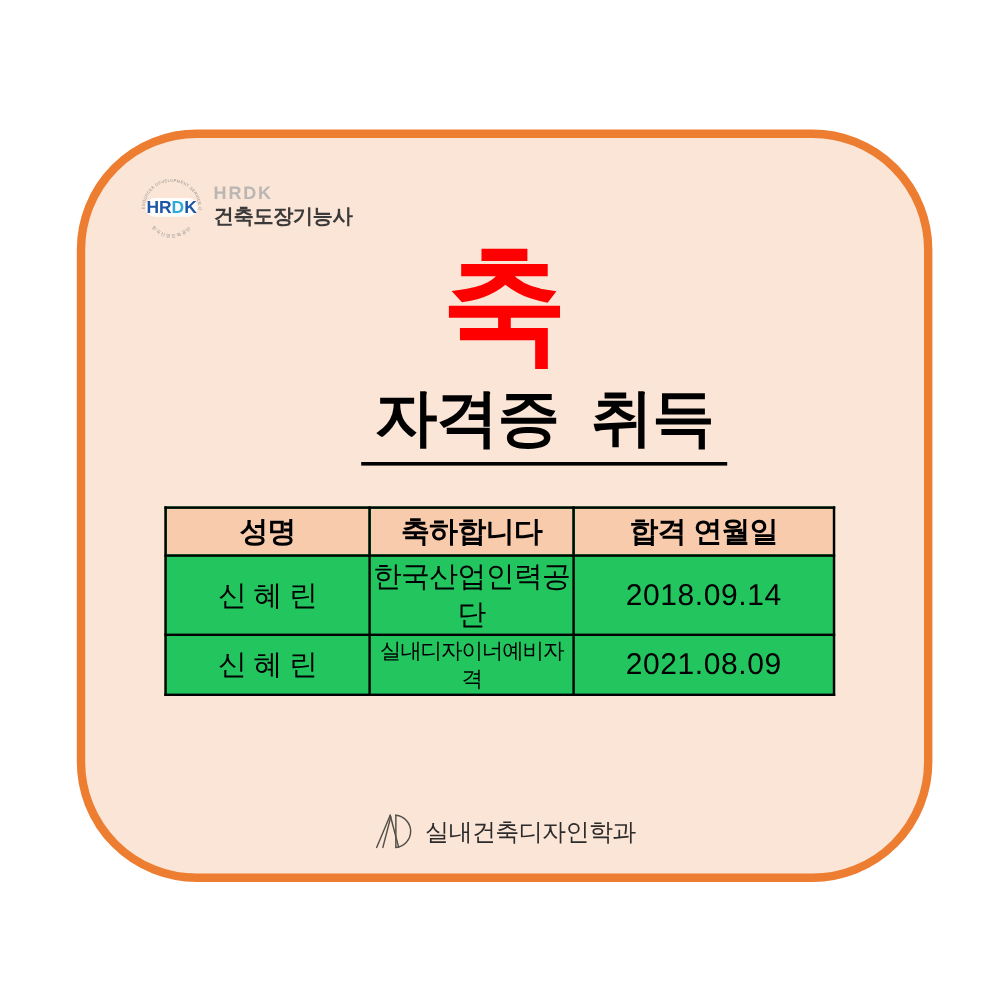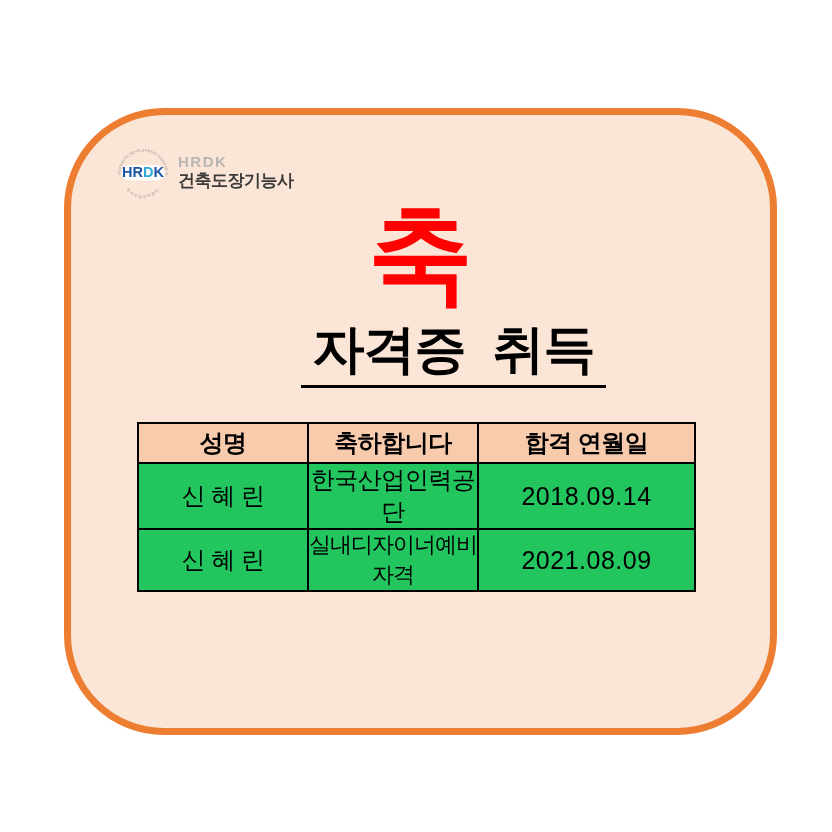--- a/index.html
+++ b/index.html
@@ -47,21 +47,21 @@
   .cert-table th,.cert-table td{
     border:2px solid #000;text-align:center;vertical-align:middle;
     padding:0;overflow:hidden;
   }
   .cert-table th{
     background:#F8CBAD;height:38px;font-size:24px;font-weight:bold;color:#000;
     white-space:pre;letter-spacing:-0.5px;
   }
   .cert-table td{height:36px;font-size:24px;font-weight:normal;color:#000;letter-spacing:-0.5px;}
   .cert-table td.date{font-size:25px;letter-spacing:0.5px;border-radius:10px;}
-  .cert-table td.small{font-size:22px;letter-spacing:-1px;}
+  .cert-table td.small{font-size:18px;letter-spacing:-1px;}
   .col-name{width:170px;}
   .col-cert{width:170px;}
   .col-date{width:217px;}
 
   
   .congrats{
     position:absolute;top:462px;left:0;width:100%;text-align:center;
     font-size:44px;font-weight:bold;color:#000;line-height:1.2;
     white-space:pre;letter-spacing:-2px;
   }
@@ -131,15 +131,27 @@
         </tr>
         <tr>
           <td>신 혜 린</td>
           <td class="small">실내디자이너예비자격</td>
           <td class="date">2021.08.09</td>
         </tr>
       </tbody>
     </table>
 
 
+    <div class="footer">
+      <svg class="dept-mark" viewBox="0 0 36 34">
+        <g fill="none" stroke="#54504a" stroke-width="1.3" stroke-linecap="round">
+          <line x1="3" y1="31" x2="15" y2="2.5"></line>
+          <line x1="8.5" y1="31" x2="15.5" y2="4"></line>
+          <line x1="15" y1="2.5" x2="22.5" y2="31"></line>
+          <path d="M20,2.5 L20,31"></path>
+          <path d="M20,2.5 A14.3,14.3 0 0 1 20,31"></path>
+        </g>
+      </svg>
+      <span class="dept-name">실내건축디자인학과</span>
+    </div>
 
   </div>
 </div>
 
 </body></html>

